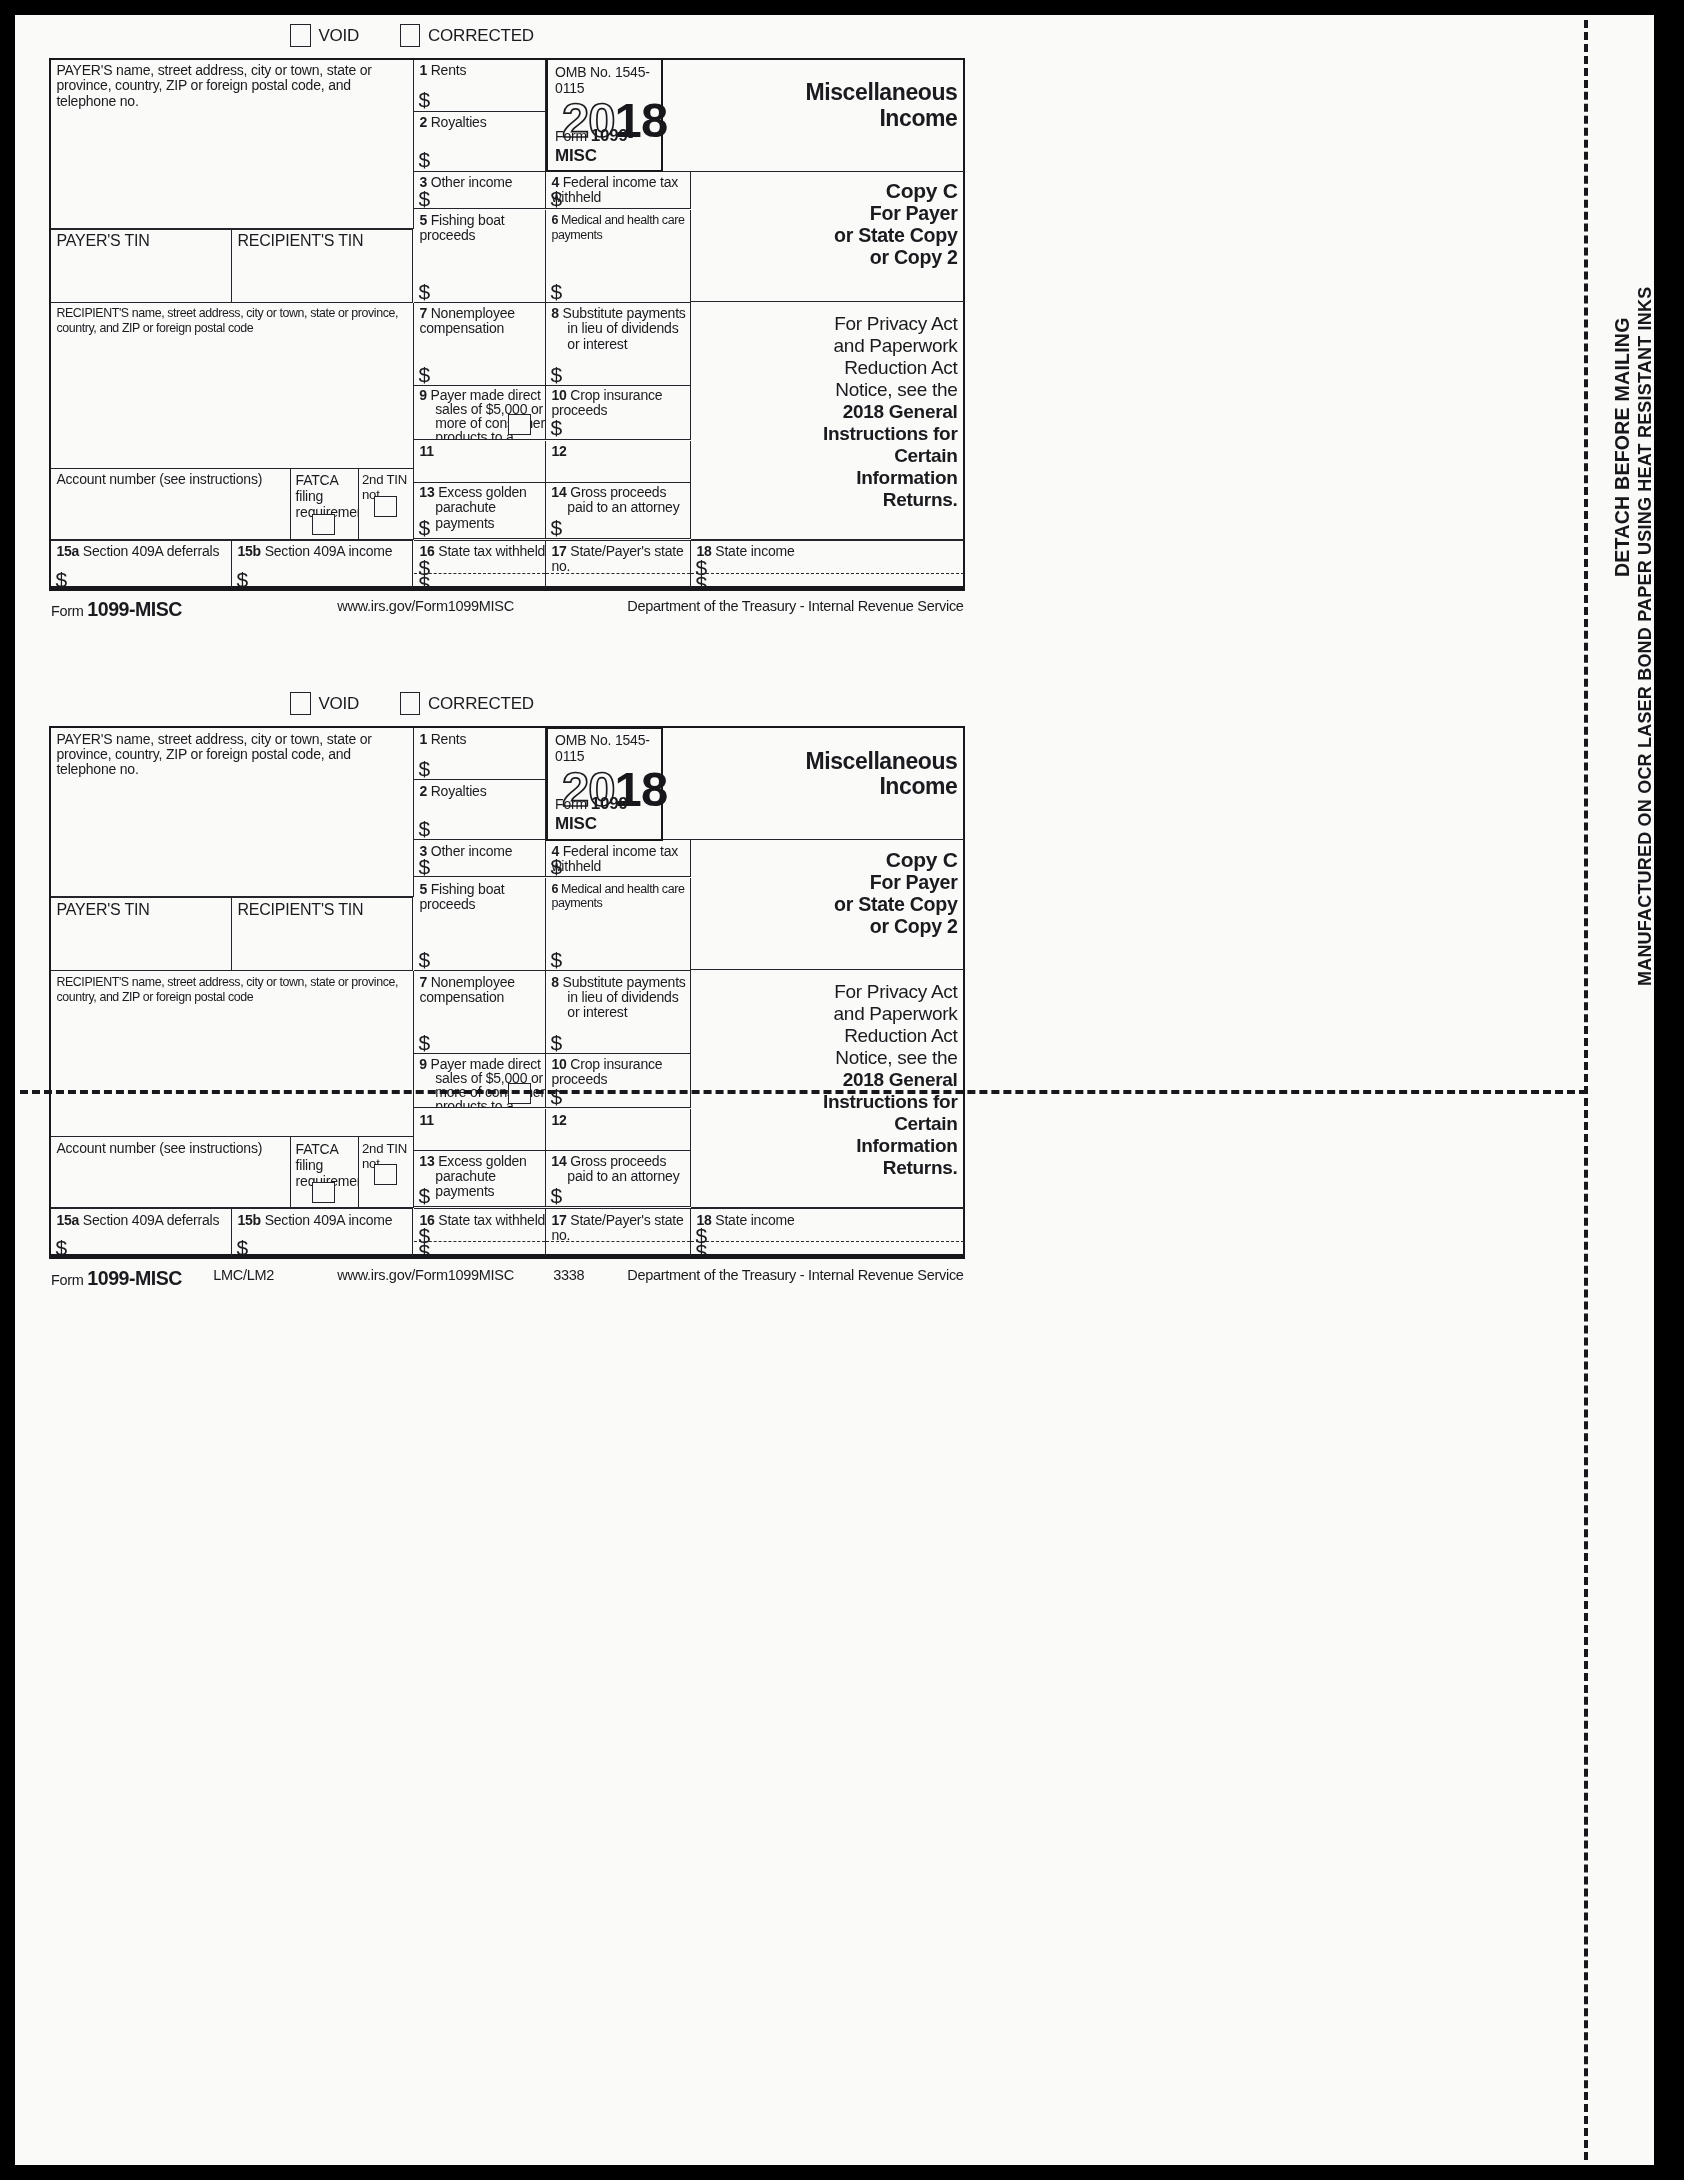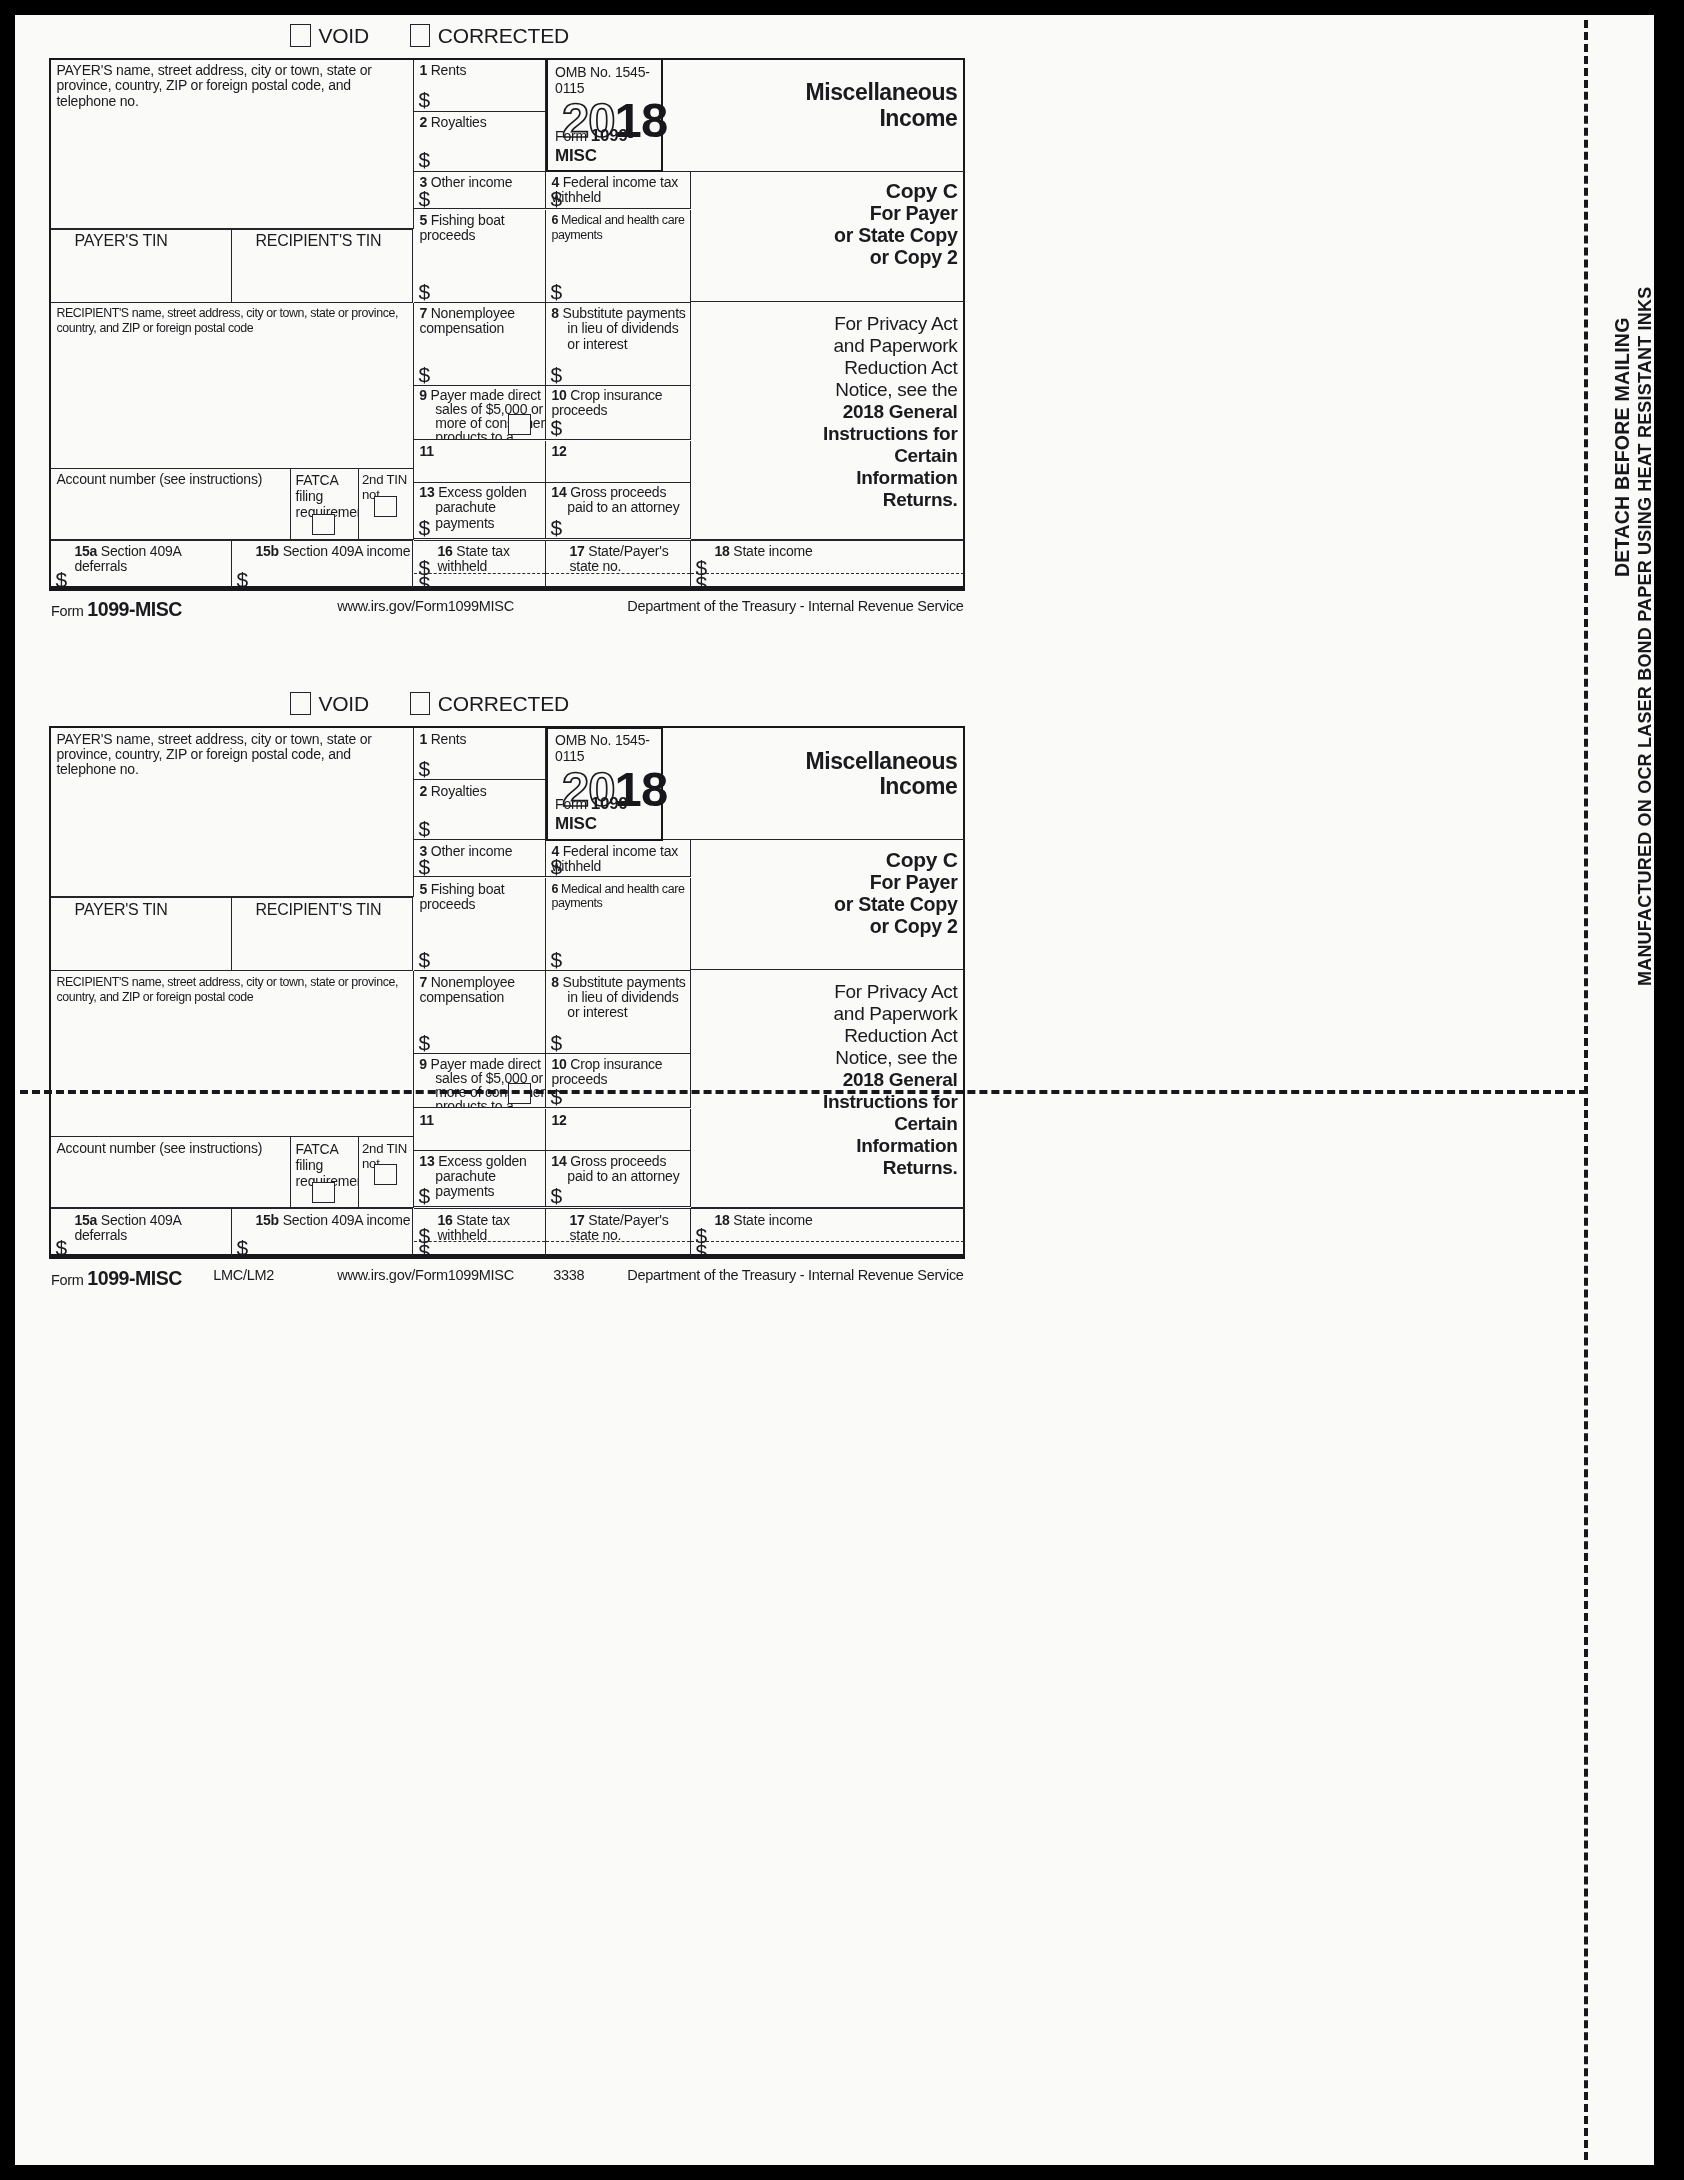--- a/index.html
+++ b/index.html
@@ -91,42 +91,42 @@
     vertical-align: top;
   }
   .chk-box {
     width: 20.4px;
     height: 23px;
     border: 1.7px solid #24242a;
     background: #fafaf8;
     box-sizing: border-box;
   }
   .chk-label {
-    font-size: 21px;
+    font-size: 17px;
     letter-spacing: -0.2px;
     line-height: 23px;
     text-align: right;
   }
 
   
   .grid {
     position: relative;
     border: 2.1px solid #17171c;
     box-sizing: border-box;
     width: 916px;
     height: 530px;
   }
   .cell {
     position: absolute;
     box-sizing: border-box;
     overflow: hidden;
   }
   .bdr-r { border-right: 1.4px solid #24242a; }
   .bdr-b { border-bottom: 1.4px solid #24242a; }
-  .bdr-t { border-top: 1.4px solid #24242a; padding-left: 18px; }
+  .bdr-t { border-top: 1.4px solid #24242a; }
 
   .lbl {
     font-size: 14px;
     line-height: 15.3px;
     padding: 3.4px 0 0 5.1px;
     letter-spacing: -0.2px;
   }
   .lbl-sm {
     font-size: 12.5px;
     line-height: 14.5px;

